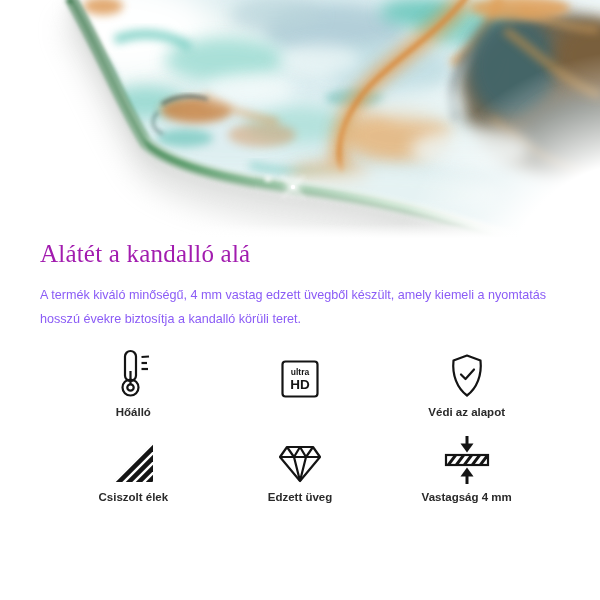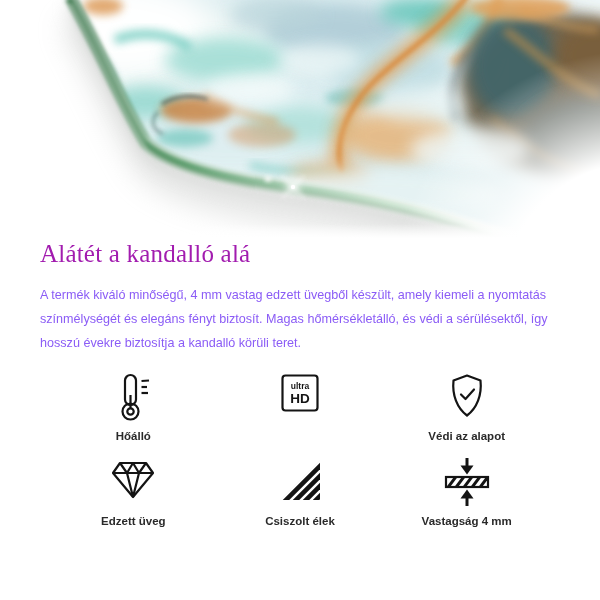--- a/index.html
+++ b/index.html
@@ -15,21 +15,21 @@
     font-family:"Liberation Serif", serif;
     font-weight:400;font-size:25px;line-height:31px;
     color:#a21caf;letter-spacing:0.2px;margin:0;
   }
   .desc{margin-top:14px;font-size:12.6px;line-height:24px;color:#8b5cf6;}
   .features{
     margin-top:18px;display:grid;grid-template-columns:repeat(3,1fr);
     row-gap:16px;padding:0 10px;
   }
   .feature{display:flex;flex-direction:column;align-items:center;}
-  .icon-box{height:50px;display:flex;align-items:flex-start;justify-content:center;}
+  .icon-box{height:50px;display:flex;align-items:flex-end;justify-content:center;}
   .feature .label{margin-top:7px;font-size:11.5px;color:#2a2a2a;white-space:nowrap;font-weight:bold;}
   .ico{stroke:#141414;fill:none;stroke-width:2.2;}
   .badge-top{font-family:"Liberation Sans",sans-serif;font-size:8.5px;font-weight:700;fill:#141414;}
   .badge-bottom{font-family:"Liberation Sans",sans-serif;font-size:13.5px;font-weight:700;fill:#141414;}
 </style>
 </head>
 <body>
 
 <div class="hero">
   <svg width="600" height="238" viewBox="0 0 600 238">
@@ -147,21 +147,20 @@
     <rect x="0" y="224" width="600" height="14" fill="url(#fadeBottom)"></rect>
   </svg>
 </div>
 
 <div class="content">
   <h1 class="title">
     <span>Alátét a kandalló alá</span><br>
   </h1>
   <div class="desc">
     <div>A termék kiváló minőségű, 4 mm vastag edzett üvegből készült, amely kiemeli a nyomtatás</div>
-    <div>színmélységét és elegáns fényt biztosít. Magas hőmérsékletálló, és védi a sérülésektől, így</div>
     <div>hosszú évekre biztosítja a kandalló körüli teret.</div>
   </div>
 
   <div class="features">
 
     <div class="feature">
       <div class="icon-box">
         <svg width="36" height="50" viewBox="0 0 36 50">
           <circle class="ico" cx="15.5" cy="38.5" r="8"></circle>
           <rect class="ico" x="10" y="2" width="11" height="30" rx="5.5" fill="#ffffff"></rect>
@@ -186,50 +185,50 @@
     </div>
 
     <div class="feature">
       <div class="icon-box">
         <svg width="42" height="46" viewBox="0 0 42 46">
           <path class="ico" d="M21,2.5 L34.5,7.5 C36,22 31,35 21,42.5 C11,35 6,22 7.5,7.5 Z" stroke-width="2.4" stroke-linejoin="round"></path>
           <path class="ico" d="M15,21.5 L19.5,26 L28,16.5" stroke-width="2.4" stroke-linecap="round" stroke-linejoin="round"></path>
         </svg>
       </div>
       <span class="label">Védi az alapot</span>
-    </div>
-
-    <div class="feature">
-      <div class="icon-box">
-        <svg width="46" height="42" viewBox="0 0 46 42">
-          <path class="ico" d="M10,5 L36,5 L43,15 L23,39 L3,15 Z" stroke-width="2" stroke-linejoin="round"></path>
-          <path class="ico" d="M3,15 L43,15 M10,5 L17,15 M36,5 L29,15 M23,5 L17,15 M23,5 L29,15 M17,15 L23,39 M29,15 L23,39" stroke-width="1.8" stroke-linejoin="round"></path>
-        </svg>
-      </div>
-      <span class="label">Edzett üveg</span>
     </div>
 
     <div class="feature">
       <div class="icon-box">
         <svg width="44" height="44" viewBox="0 0 44 44">
           <defs>
             <clipPath id="triClip">
                 <path d="M2,42 L42,42 L42,2 Z"></path>
               </clipPath>
           </defs>
           <g clip-path="url(#triClip)" stroke="#141414" stroke-width="4.6">
             <line x1="-6" y1="46" x2="40" y2="0"></line>
             <line x1="4" y1="46" x2="50" y2="0"></line>
             <line x1="14" y1="46" x2="60" y2="0"></line>
             <line x1="24" y1="46" x2="70" y2="0"></line>
             <line x1="34" y1="46" x2="80" y2="0"></line>
           </g>
         </svg>
       </div>
       <span class="label">Csiszolt élek</span>
+    </div>
+
+    <div class="feature">
+      <div class="icon-box">
+        <svg width="46" height="42" viewBox="0 0 46 42">
+          <path class="ico" d="M10,5 L36,5 L43,15 L23,39 L3,15 Z" stroke-width="2" stroke-linejoin="round"></path>
+          <path class="ico" d="M3,15 L43,15 M10,5 L17,15 M36,5 L29,15 M23,5 L17,15 M23,5 L29,15 M17,15 L23,39 M29,15 L23,39" stroke-width="1.8" stroke-linejoin="round"></path>
+        </svg>
+      </div>
+      <span class="label">Edzett üveg</span>
     </div>
 
     <div class="feature">
       <div class="icon-box">
         <svg width="46" height="48" viewBox="0 0 46 48">
           <defs>
             <clipPath id="barClip">
                 <rect x="3" y="20" width="40" height="8"></rect>
               </clipPath>
           </defs>

